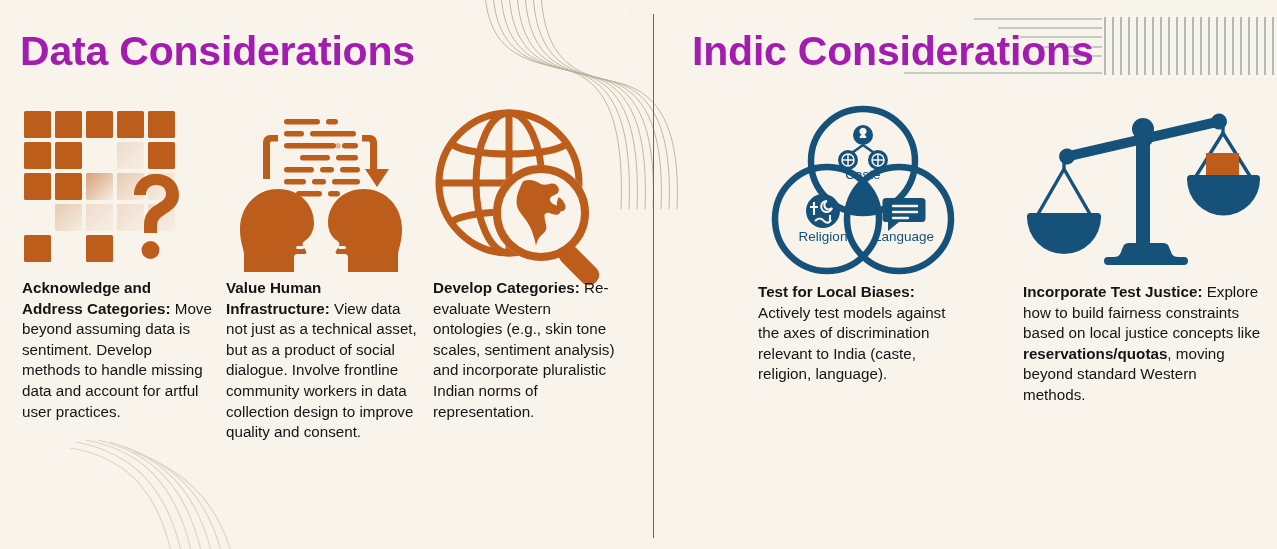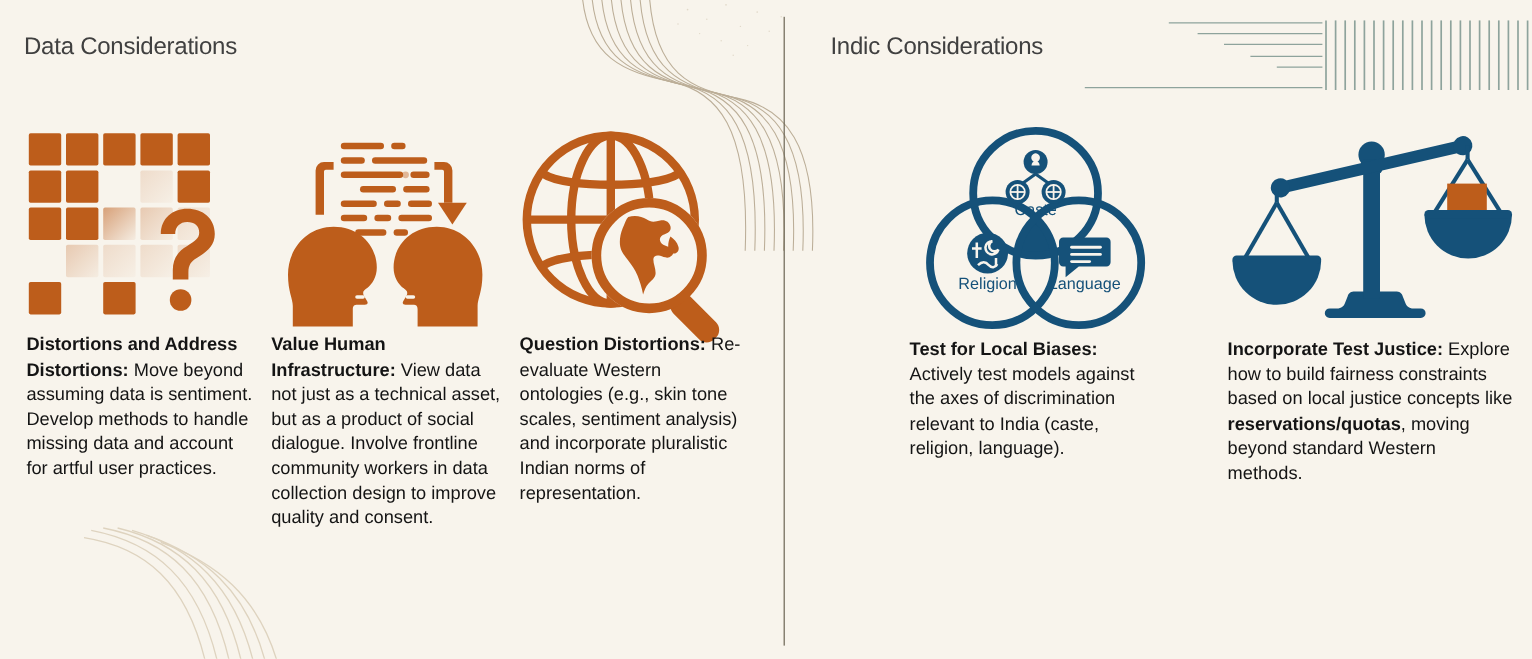--- a/index.html
+++ b/index.html
@@ -24,23 +24,23 @@
   .divider {
     position: absolute;
     left: 653px; top: 14px;
     width: 1px; height: 524px;
     background: #6c6554;
   }
 
   
   .panel-title {
     position: absolute;
-    font-size: 20px;
-    font-weight: 400;
-    color: #404040;
+    font-size: 41px;
+    font-weight: 700;
+    color: #a21caf;
     letter-spacing: -0.2px;
     white-space: nowrap;
   }
   #title-data  { left: 20px;  top: 28px; }
   #title-model { left: 692px; top: 28px; }
 
   
   .card {
     position: absolute;
     top: 104px;
@@ -206,21 +206,21 @@
           <path d="M112 86 C112 73 122 65 134 65 C147 65 157 73 157 86
                    C157 96 150 101 142 106 C137 109 135 112 135 118
                    L135 124 L122 124 L122 116 C122 106 127 100 134 96
                    C140 92 144 90 144 85 C144 79 140 76 134 76
                    C128 76 124 80 124 86 Z"></path>
           <circle cx="128.5" cy="141" r="9"></circle>
         </g>
       </svg>
     </div>
     <div class="card-text">
-      <span class="lead">Distortions and Address Distortions:</span><span> Move beyond assuming data is sentiment. Develop methods to handle missing data and account for artful user practices.</span>
+      <span class="lead">Acknowledge and Address Categories:</span><span> Move beyond assuming data is sentiment. Develop methods to handle missing data and account for artful user practices.</span>
     </div>
   </div>
 
   <div class="card" id="card-1">
     <div class="icon-box">
       <svg width="190" height="165" viewBox="0 0 190 165">
         <g fill="#bd5d1b">
 
           <g>
             <rect x="58" y="12" width="36" height="5.4" rx="2.7"></rect>
@@ -298,21 +298,21 @@
                    C34 35 31 36 31 39 C31 43 33 47 33 51
                    C33 55 30 57 27 60 C24 63 23 67 22 70
                    C21 64 19 58 17 53 C15 48 12 44 9 40
                    C6 36 3 33 2 28 C1 23 2 17 4 12
                    C6 8 7 4 9 2 Z"></path>
           <path d="M46 19 C49 21 52 24 53 28 C54 31 52 34 49 34 C46 34 44 31 44 28 C44 24 45 21 46 19 Z"></path>
         </g>
       </svg>
     </div>
     <div class="card-text">
-      <span class="lead">Question Distortions:</span><span> Re-evaluate Western ontologies (e.g., skin tone scales, sentiment analysis) and incorporate pluralistic Indian norms of representation.</span>
+      <span class="lead">Develop Categories:</span><span> Re-evaluate Western ontologies (e.g., skin tone scales, sentiment analysis) and incorporate pluralistic Indian norms of representation.</span>
     </div>
   </div>
 
   <div class="card" id="card-3">
     <div class="icon-box">
       <svg width="196" height="176" viewBox="0 0 196 176">
         <defs>
           <clipPath id="cTop">
               <circle cx="98" cy="60" r="52"></circle>
             </clipPath>

